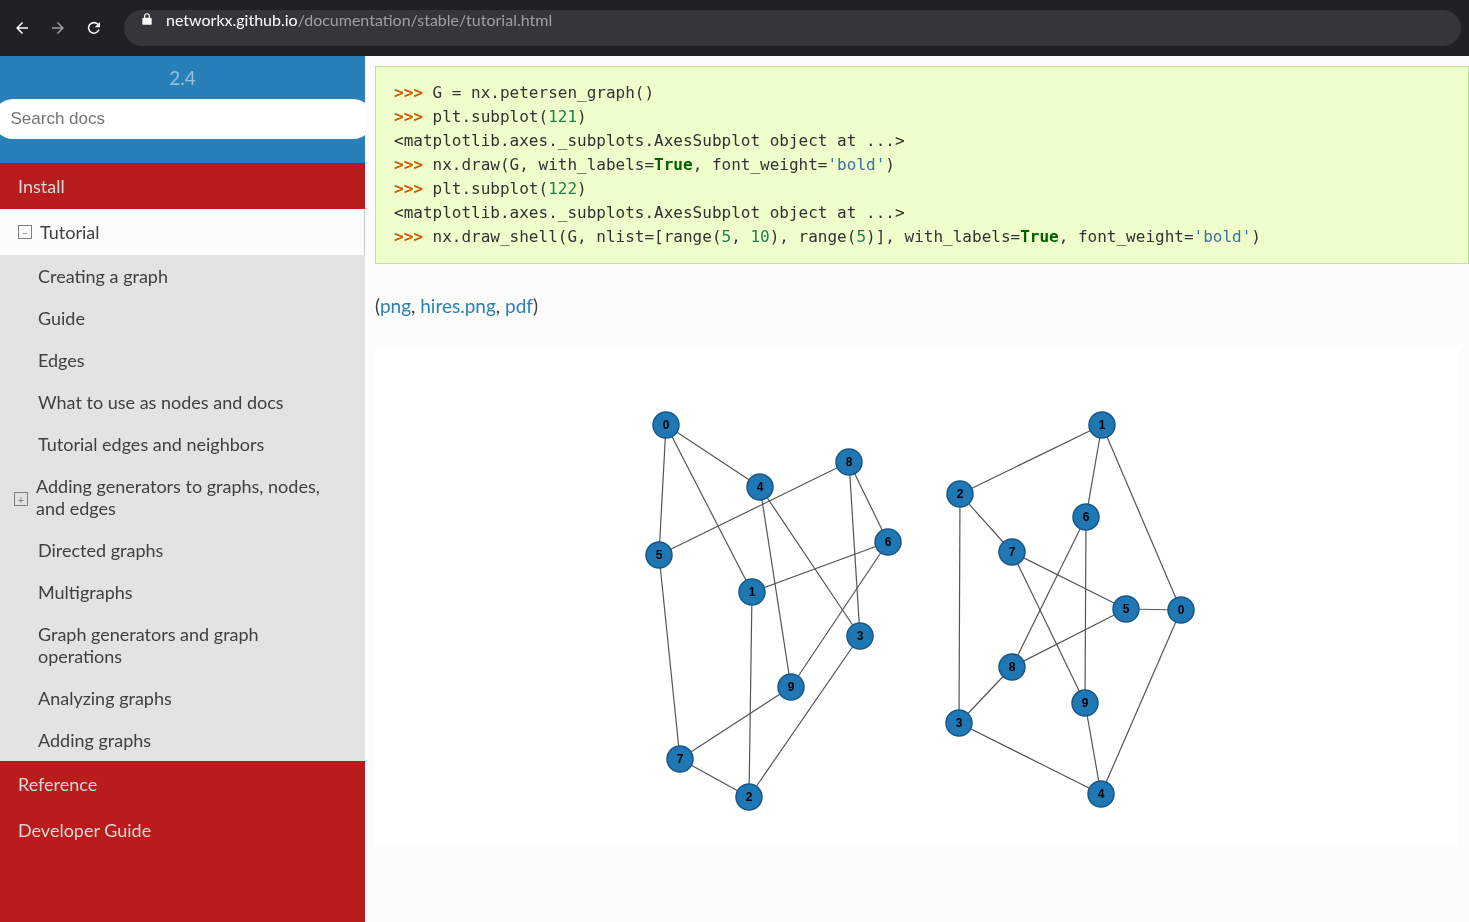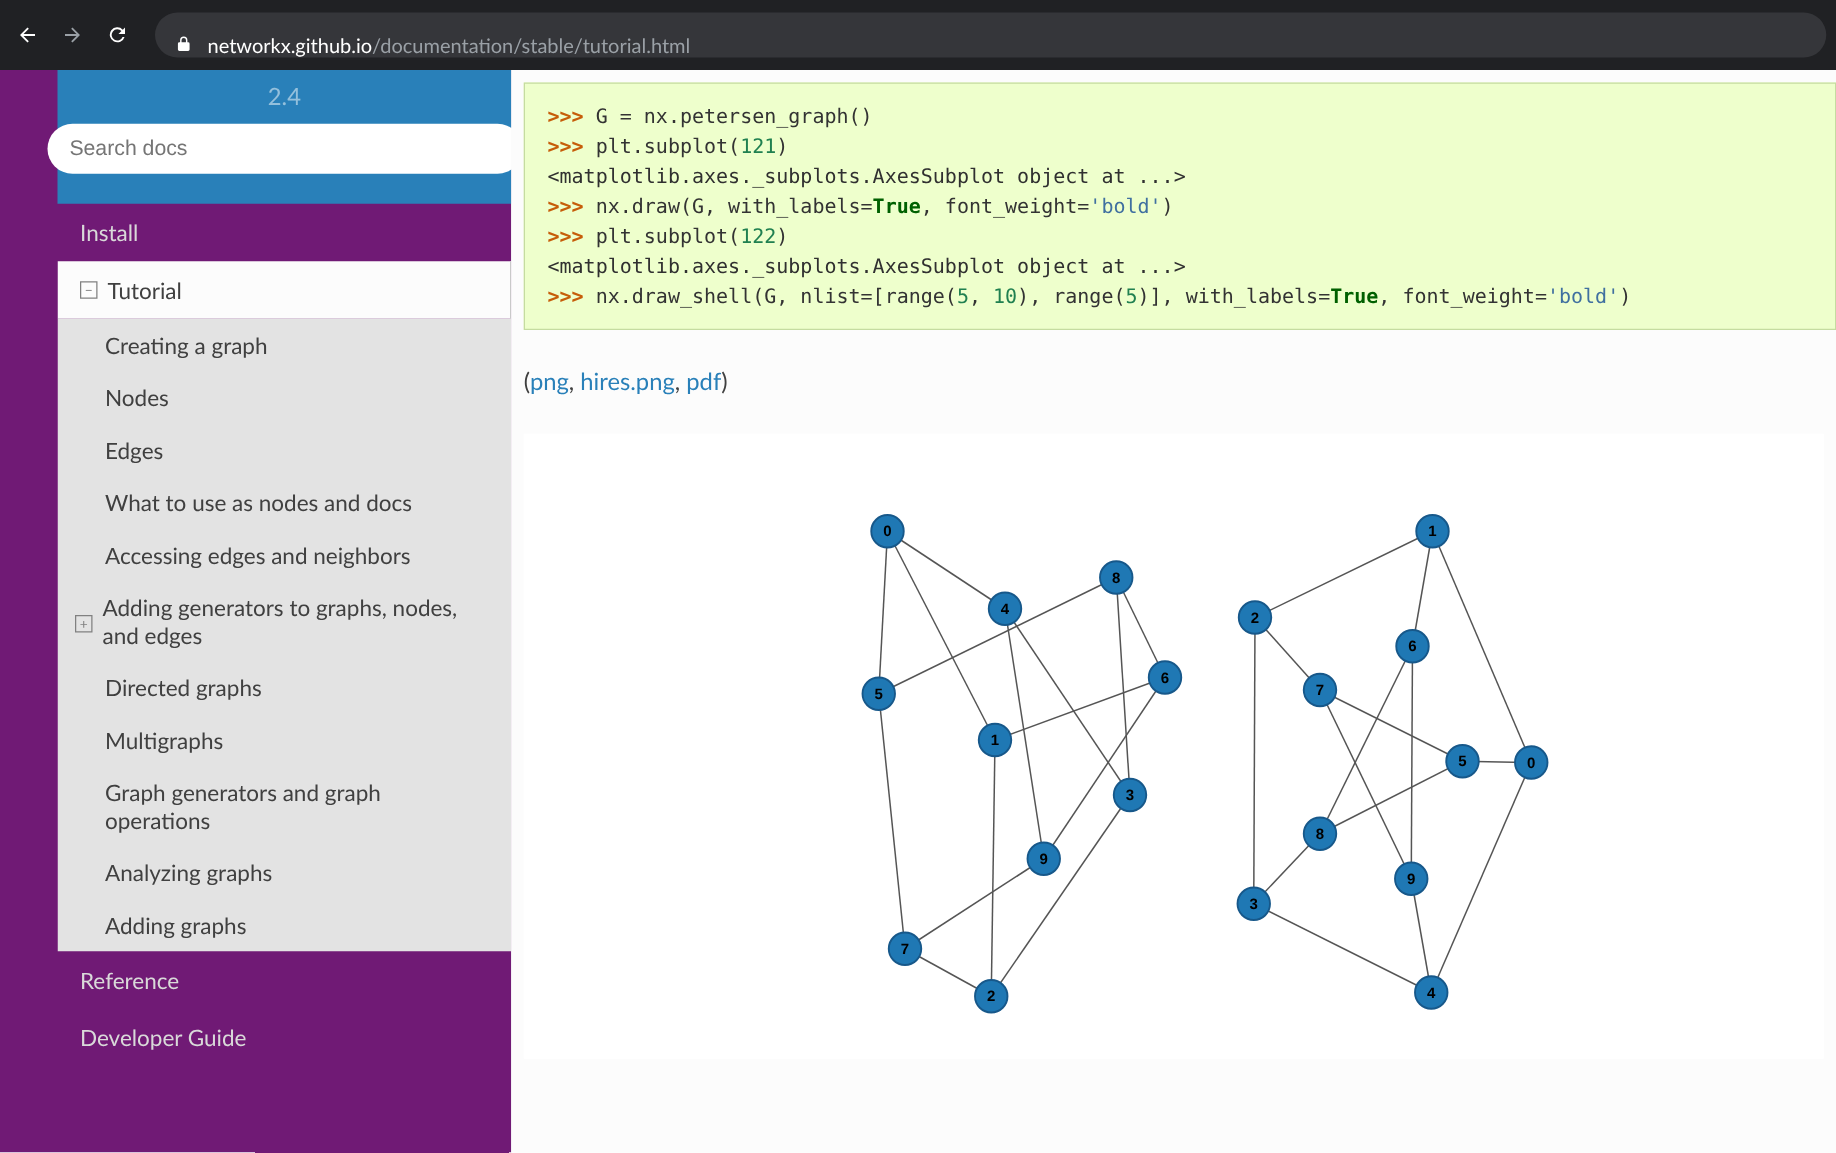--- a/index.html
+++ b/index.html
@@ -3,28 +3,28 @@
   <meta charset="utf-8">
   <style>
     * { box-sizing: border-box; margin: 0; padding: 0; }
     body { font-family: "Lato", "Helvetica Neue", Arial, sans-serif; width: 1469px; height: 922px; overflow: hidden; background: #fff; }
     
     
     .browser-bar { background: #202124; height: 56px; display: flex; align-items: center; padding: 0 8px; gap: 16px; }
     .nav-btns { display: flex; gap: 8px; align-items: center; }
     .nav-btn { color: #fff; width: 28px; height: 28px; display: flex; align-items: center; justify-content: center; cursor: pointer; }
     .nav-btn.dim { color: #9aa0a6; }
-    .url-bar { flex: 1; background: #35363a; border-radius: 20px; height: 36px; display: flex; align-items: flex-end; padding: 0 16px; color: #fff; font-size: 16px; gap: 12px; }
+    .url-bar { flex: 1; background: #35363a; border-radius: 20px; height: 36px; display: flex; align-items: flex-start; padding: 0 16px; color: #fff; font-size: 16px; gap: 12px; }
     .lock { width: 14px; height: 14px; }
     .url-host { color: #fff; }
     .url-path { color: #9aa0a6; }
     
     
     .page { display: flex; height: calc(922px - 56px); }
-    .sidebar { width: 409px; flex-shrink: 0; background: #701a75; display: flex; flex-direction: column; padding-left: 46px; }
+    .sidebar { width: 365px; flex-shrink: 0; background: #b91c1c; display: flex; flex-direction: column; }
     .sidebar-header { background: #2980b9; padding: 10px 0 24px; display: flex; flex-direction: column; align-items: center; }
     .version { color: rgba(255,255,255,0.5); font-size: 19px; text-align: center; padding-bottom: 10px; }
     .search-wrap { width: 380px; }
     .search-input { width: 100%; height: 40px; border-radius: 50px; border: none; padding: 0 18px; font-size: 17px; color: #333; outline: none; }
     
     .nav-list { overflow-y: auto; flex: 1; }
     .nav-item { color: #d9d9d9; font-size: 18px; padding: 12px 18px; cursor: pointer; }
     .nav-item.current { background: #fcfcfc; color: #404040; font-weight: 400; border-right: 1px solid #c9c9c9; display: flex; align-items: center; gap: 8px; }
     .expand-box { width: 14px; height: 14px; border: 1px solid #808080; display: inline-flex; align-items: center; justify-content: center; font-size: 11px; line-height: 1; color: #808080; flex-shrink: 0; }
     .nav-sub { background: #e3e3e3; }
@@ -92,30 +92,30 @@
         <div class="nav-item">Install</div>
         <div class="nav-item current">
           <span class="expand-box">−</span>
           <span>Tutorial</span>
         </div>
         <div class="nav-sub" id="nav-sub">
           <div class="nav-sub-item">
             <span>Creating a graph</span>
           </div>
           <div class="nav-sub-item">
-            <span>Nodes</span>
+            <span>Guide</span>
           </div>
           <div class="nav-sub-item">
             <span>Edges</span>
           </div>
           <div class="nav-sub-item">
             <span>What to use as nodes and docs</span>
           </div>
           <div class="nav-sub-item">
-            <span>Accessing edges and neighbors</span>
+            <span>Tutorial edges and neighbors</span>
           </div>
           <div class="nav-sub-item">
             <span class="expand-box">+</span>
             <span>Adding generators to graphs, nodes, and edges</span>
           </div>
           <div class="nav-sub-item">
             <span>Directed graphs</span>
           </div>
           <div class="nav-sub-item">
             <span>Multigraphs</span>

